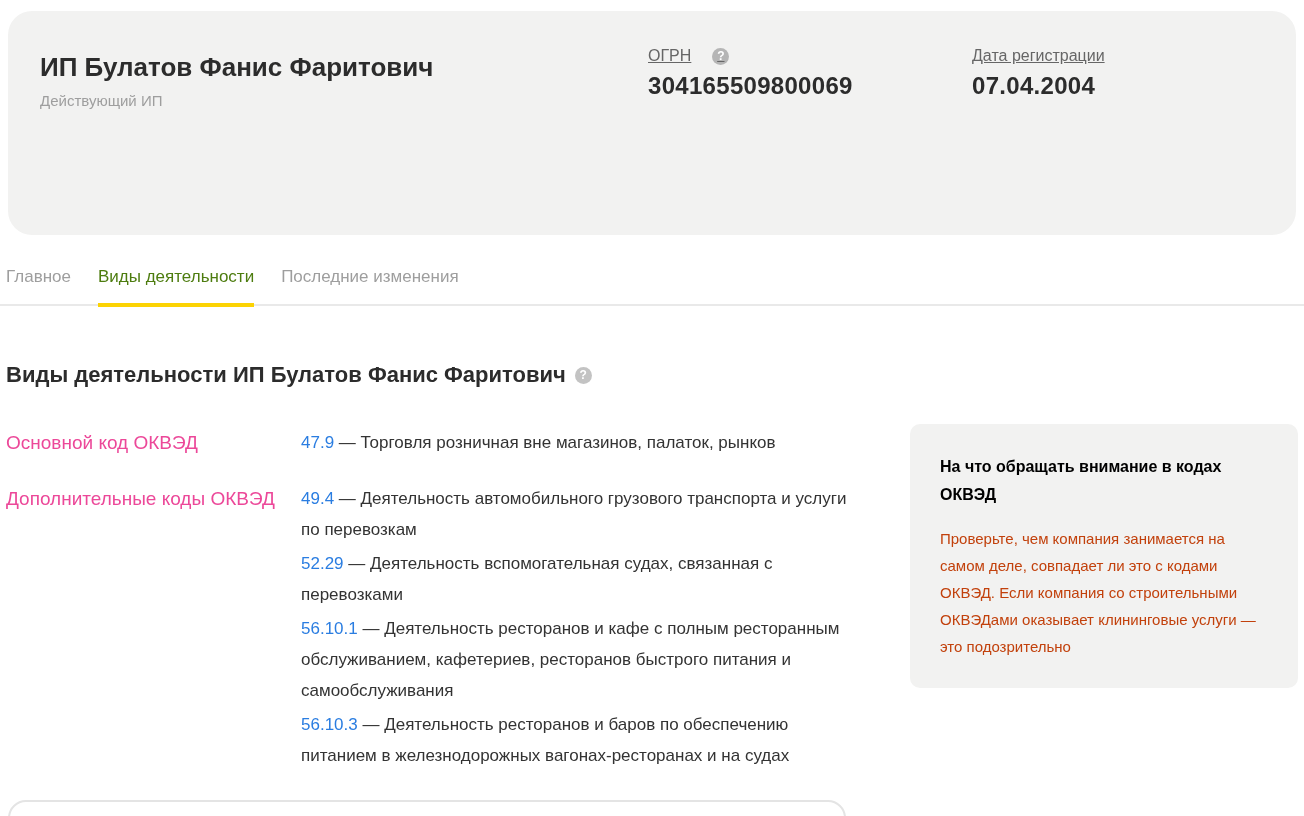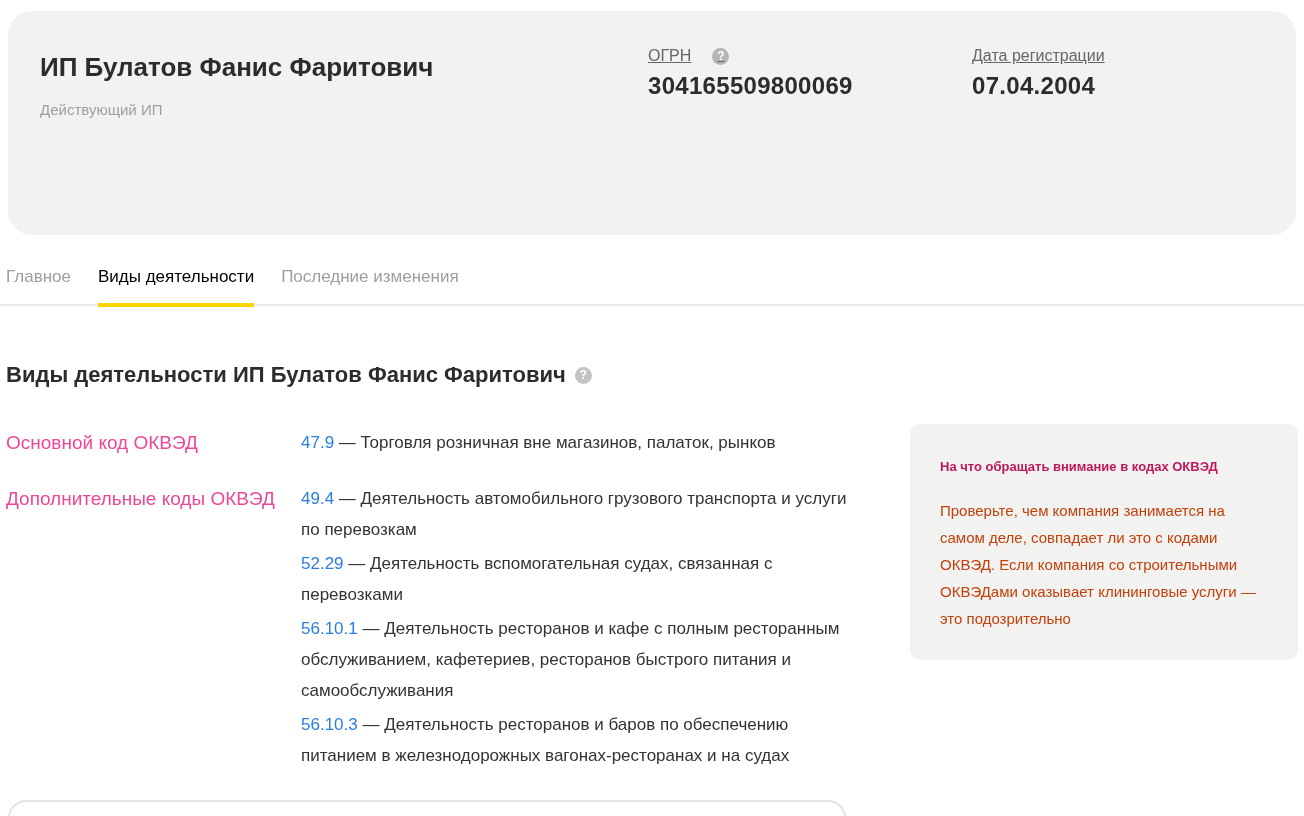--- a/index.html
+++ b/index.html
@@ -12,21 +12,21 @@
   }
 
   
   .header-card {
     position: absolute; left: 8px; top: 11px;
     width: 1288px; height: 224px;
     background: #f2f2f1; border-radius: 24px;
   }
   .company-block { position: absolute; left: 32px; top: 40px; }
   .company-title { font-size: 26px; font-weight: 700; line-height: 32px; color: #2c2c2c; }
-  .company-status { margin-top: 18px; font-size: 15px; color: #9e9e9e; }
+  .company-status { margin-top: 9px; font-size: 15px; color: #9e9e9e; }
 
   .fact-label {
     font-size: 16px; color: #666; display: flex; align-items: flex-end; gap: 21px; text-decoration: underline;
   }
   .fact-value { margin-top: 7px; font-size: 24px; font-weight: 700; letter-spacing: 0.3px; }
   .ogrn-block   { position: absolute; left: 640px; top: 36px; }
   .inn-block    { position: absolute; left: 640px; top: 130px; }
   .regdate-block{ position: absolute; left: 964px; top: 36px; }
 
   .help-icon {
@@ -43,21 +43,21 @@
     position: absolute; left: 0; top: 266px;
     width: 1304px; padding: 0 6px;
     display: flex; gap: 27px;
     border-bottom: 2px solid #e9e9e9;
   }
   .tab {
     font-size: 17px; line-height: 22px; color: #9e9e9e;
     padding-bottom: 15px; cursor: pointer;
     border-bottom: 4px solid transparent; margin-bottom: -3px;
   }
-  .tab.active { color: #000000; border-bottom-color: #fcd303; }
+  .tab.active { color: #4d7c0f; border-bottom-color: #fcd303; }
 
   
   .section-title {
     position: absolute; left: 6px; top: 360px;
     font-size: 22px; font-weight: 700; line-height: 30px;
     display: flex; align-items: center; gap: 9px;
   }
 
   .content { position: absolute; left: 6px; top: 424px; width: 1292px; display: flex; }
   .rows { width: 902px; padding-top: 3px; }
@@ -71,22 +71,22 @@
   .code-link { color: #2a7de1; text-decoration: none; cursor: pointer; }
 
   
   .info-card {
     width: 388px; margin-left: 2px;
     background: #f2f2f1; border-radius: 10px;
     padding: 29px 30px 28px 30px;
     height: fit-content;
   }
   .info-card-title {
-    font-size: 13px; font-weight: 700; line-height: 28px;
-    color: #be185d; max-width: 310px;
+    font-size: 16px; font-weight: 700; line-height: 28px;
+    color: #000000; max-width: 310px;
   }
   .info-card-text {
     margin-top: 16px; font-size: 15px; line-height: 27px; color: #c2410c;
     max-width: 330px;
   }
 
   
   .bottom-panel {
     position: absolute; left: 8px; top: 800px;
     width: 838px; height: 40px;

